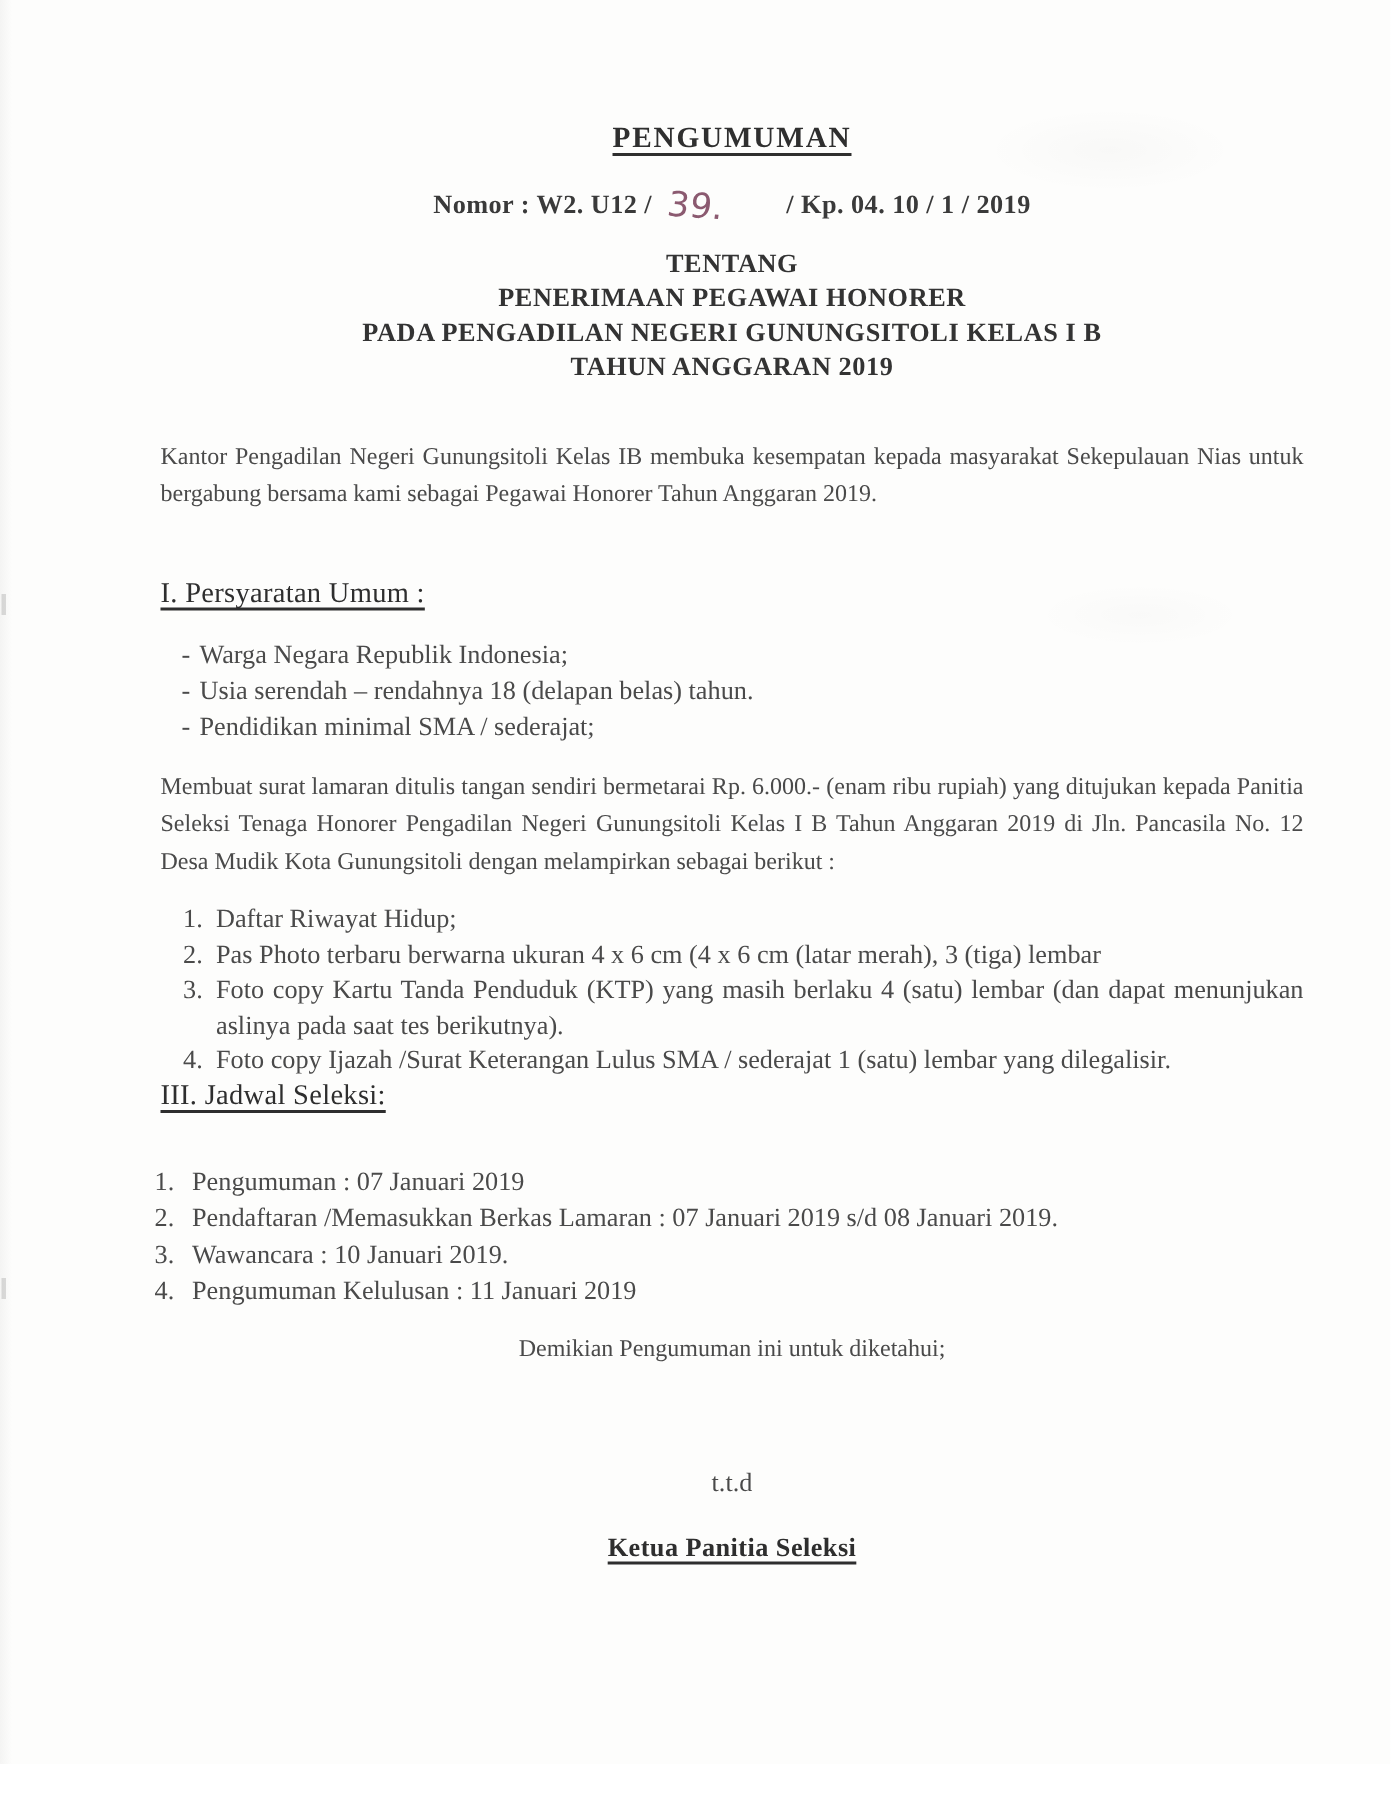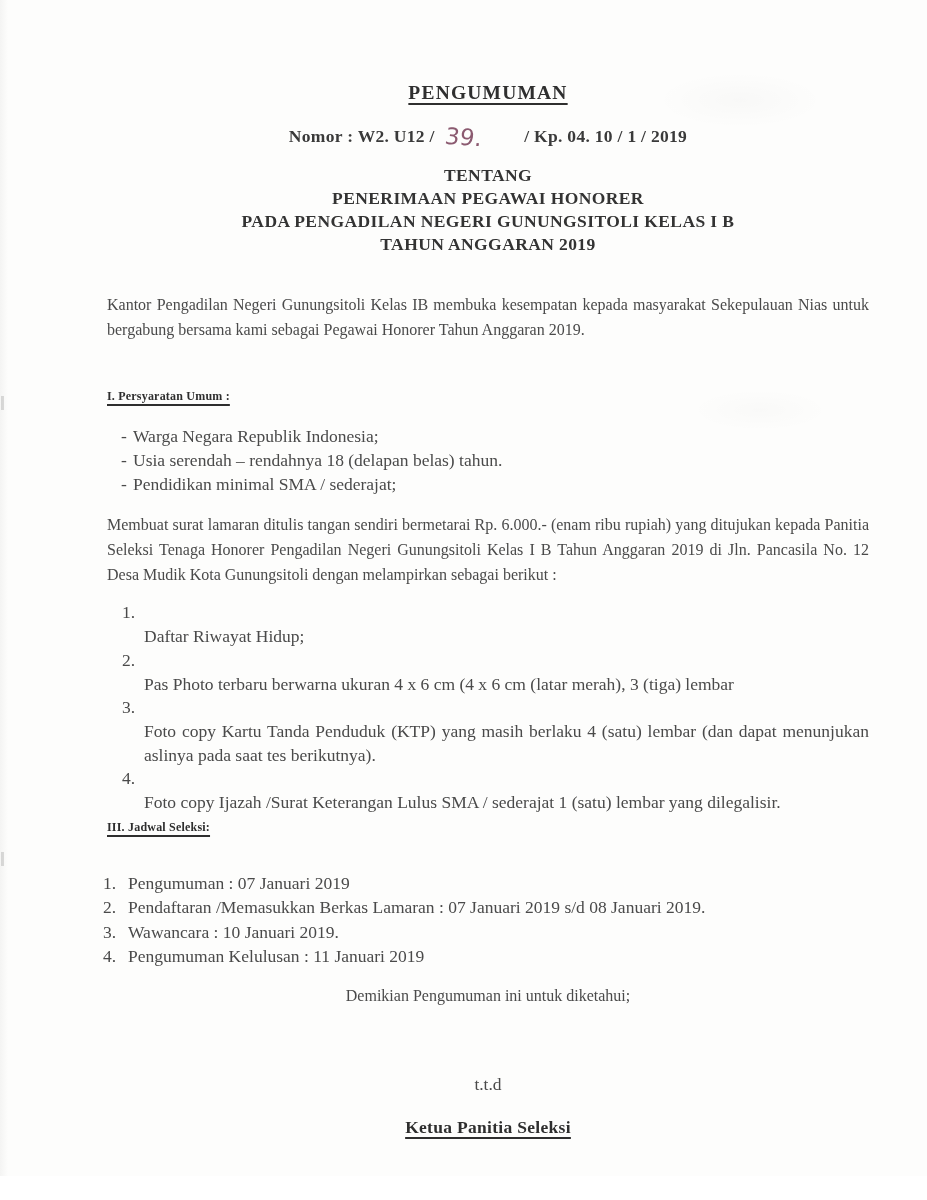--- a/index.html
+++ b/index.html
@@ -74,22 +74,22 @@
   
   .para {
     font-size: 16px;
     line-height: 25px;
     text-align: justify;
     color: #4a4a4a;
   }
   .intro-para { margin-top: 36px; }
 
   .sec-heading {
-    font-size: 12px;
-    font-weight: bold;
+    font-size: 19px;
+    font-weight: normal;
     color: #2e2e2e;
     text-decoration: underline;
     text-underline-offset: 4px;
     text-decoration-thickness: 1.5px;
     letter-spacing: 0.2px;
     line-height: 24px;
   }
   .sec1-heading { margin-top: 42px; }
   .sec2-heading { margin-top: 54px; }
   .sec3-heading { margin-top: 0; }
@@ -115,21 +115,21 @@
     display: flex;
     font-size: 17.5px;
     line-height: 23.5px;
     color: #4a4a4a;
   }
   .num-list .marker {
     width: 22px;
     margin-left: 15px;
     flex: none;
   }
-  .num-list .item-text { flex: 1; text-align: justify; margin-top: 24px; }
+  .num-list .item-text { flex: 1; text-align: justify; }
 
   .schedule-list { margin-top: 32px; }
   .schedule-list li {
     display: flex;
     font-size: 17.5px;
     line-height: 24.5px;
     color: #4a4a4a;
   }
   .schedule-list .marker {
     width: 25px;

